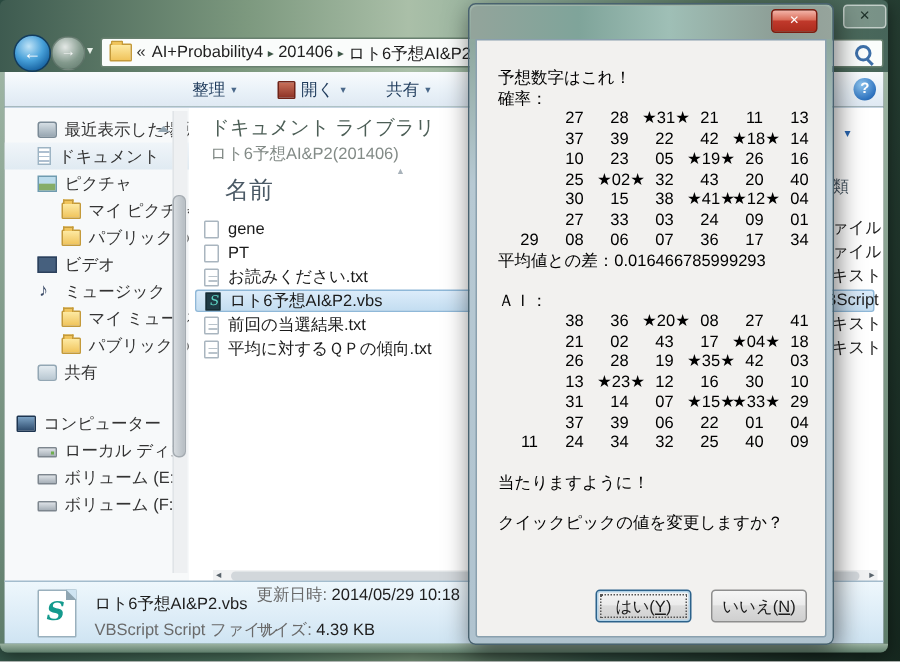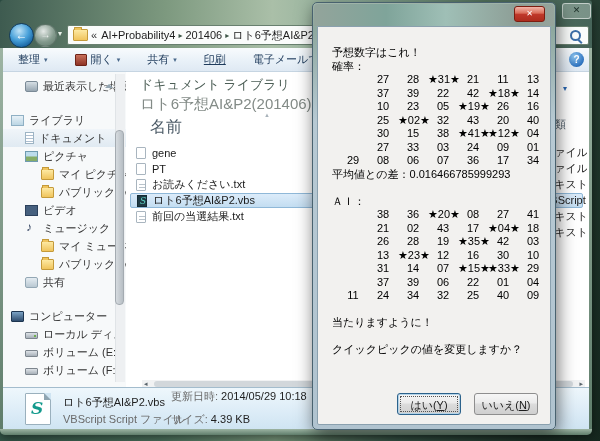--- a/index.html
+++ b/index.html
@@ -38,21 +38,21 @@
   .ic-addr-folder::before{content:"";position:absolute;left:0;top:-3px;width:6px;height:2px;
     background:#f0c45c;border:1px solid #c49a3a;border-bottom:none;border-radius:1px 1px 0 0;}
   .searchbox{position:absolute;left:547px;top:26px;width:42px;height:19px;background:#fbfdfc;
     border:1px solid #68806f;border-radius:2px;box-sizing:border-box;}
   .mag{position:absolute;right:7px;top:3px;width:7px;height:7px;border:2px solid #3d6fa8;border-radius:50%;}
   .mag::after{content:"";position:absolute;left:7px;top:7px;width:5px;height:2px;background:#3d6fa8;
     transform:rotate(45deg);transform-origin:0 0;}
   
   .toolbar{position:absolute;left:3px;top:48px;width:586px;height:24px;
     background:linear-gradient(#f8fbfd,#e9f1f8 55%,#dfe9f3);border-bottom:1px solid #c6d5e2;
-    display:flex;align-items:center;padding-left:15px;font-size:11px;color:#1f3b5c;box-sizing:border-box;}
+    display:flex;align-items:center;padding-left:15px;font-size:11px;color:#1f3b5c;box-sizing:border-box;justify-content:center;}
   .tb-item{display:flex;align-items:center;gap:4px;margin-right:27px;white-space:nowrap;}
   .tb-caret{font-size:7px;color:#4a688a;}
   .tb-ic{width:10px;height:10px;flex:none;background:linear-gradient(#c8705a,#8e3326);border:1px solid #6e2318;border-radius:1px;}
   .help-icon{position:absolute;left:569px;top:52px;width:15px;height:15px;border-radius:50%;
     background:radial-gradient(circle at 35% 30%,#8cc4ef,#2f74c0 70%,#1b4f8e);color:#fff;
     font-size:10px;font-weight:bold;text-align:center;line-height:15px;}
   
   .sidebar{position:absolute;left:3px;top:72px;width:123px;bottom:47px;background:#f7f9fa;
     padding-top:5px;box-sizing:border-box;overflow:hidden;font-size:11px;color:#333;}
   .sb-item{display:flex;align-items:center;height:18px;padding-left:8px;white-space:nowrap;position:relative;}
@@ -78,21 +78,21 @@
   .ic.hard-disk,.ic.volume{height:7px;margin-top:3px;background:linear-gradient(#dde2e7,#a7b0b8);
     border:1px solid #7d868e;border-radius:1px;}
   .ic.hard-disk::after{content:"";position:absolute;right:1px;top:2px;width:2px;height:2px;background:#6fae4e;}
   .ic.recent-places{background:linear-gradient(#d5dee4,#97a6b1);border:1px solid #7a8a96;border-radius:2px;}
   .sb-scrolltrack{position:absolute;left:115px;top:74px;width:9px;height:308px;background:#eef0f2;border-left:1px solid #e0e4e7;}
   .sb-scrollthumb{position:absolute;left:115px;top:130px;width:9px;height:175px;border-radius:4px;
     background:linear-gradient(90deg,#d6dbdf,#b7bec4);border:1px solid #a4abb1;box-sizing:border-box;}
   
   .filepane{position:absolute;left:126px;top:72px;width:463px;bottom:47px;background:#fff;overflow:hidden;}
   .lib-title{position:absolute;left:14px;top:4px;font-size:13px;color:#4c5e56;}
-  .lib-sub{position:absolute;left:14px;top:23px;font-size:15px;color:#838b87;}
+  .lib-sub{position:absolute;left:14px;top:23px;font-size:11px;color:#838b87;}
   .arrange-caret{position:absolute;left:437px;top:12px;font-size:8px;color:#2a66b0;}
   .col-name{position:absolute;left:24px;top:45px;font-size:16px;color:#4b5a66;}
   .col-type{position:absolute;left:418px;top:45px;font-size:11px;color:#4b5a66;}
   .sort-caret{position:absolute;left:138px;top:40px;font-size:6px;color:#a8b2ba;}
   .file-row{position:absolute;left:4px;width:300px;height:15px;display:flex;align-items:center;
     font-size:11px;color:#1b1b1b;padding-left:6px;box-sizing:border-box;white-space:nowrap;}
   .file-row.fsel{width:453px;background:linear-gradient(#dcecfa,#c3ddf1);
     border:1px solid #8fb8d8;border-radius:2px;}
   .fic{width:10px;height:12px;margin-right:6px;flex:none;position:relative;box-sizing:border-box;}
   .fic.file{background:#fff;border:1px solid #a9b5bf;border-radius:1px;}
@@ -198,24 +198,20 @@
         </div>
       </div>
     <div class="help-icon">?</div>
 
     <div class="sidebar" id="sidebar">
         <div class="sb-item ind1">
           <div class="ic recent-places"></div>
           <div class="sb-label">最近表示した場所</div>
           <div class="sb-caret"></div>
         </div>
-        <div class="sb-item ind0 gap">
-          <div class="ic libraries"></div>
-          <div class="sb-label">ライブラリ</div>
-        </div>
         <div class="sb-item ind1 sb-sel">
           <div class="ic documents"></div>
           <div class="sb-label">ドキュメント</div>
         </div>
         <div class="sb-item ind1">
           <div class="ic pictures"></div>
           <div class="sb-label">ピクチャ</div>
         </div>
         <div class="sb-item ind2">
           <div class="ic folder"></div>
@@ -295,20 +291,24 @@
         <div class="file-row fsel" style="top: 121px;">
           <div class="fic vbs-file"></div>
           <div class="fname">ロト6予想AI&amp;P2.vbs</div>
         </div>
         <div class="ftype" style="top: 121px;">VBScript Sc</div>
         <div class="file-row" style="top: 137px;">
           <div class="fic text-file"></div>
           <div class="fname">前回の当選結果.txt</div>
         </div>
         <div class="ftype" style="top: 137px;">テキスト ド</div>
+        <div class="file-row" style="top: 153px;">
+          <div class="fic text-file"></div>
+          <div class="fname">平均に対するＱＰの傾向.txt</div>
+        </div>
         <div class="ftype" style="top: 153px;">テキスト ド</div>
       </div>
 
     <div class="statusbar">
       <div class="big-vbs"></div>
       <div class="st-name">ロト6予想AI&amp;P2.vbs</div>
       <div class="st-mod">
         <span>更新日時:</span><b>2014/05/29 10:18</b>
       </div>
       <div class="st-type">VBScript Script ファイル</div>

